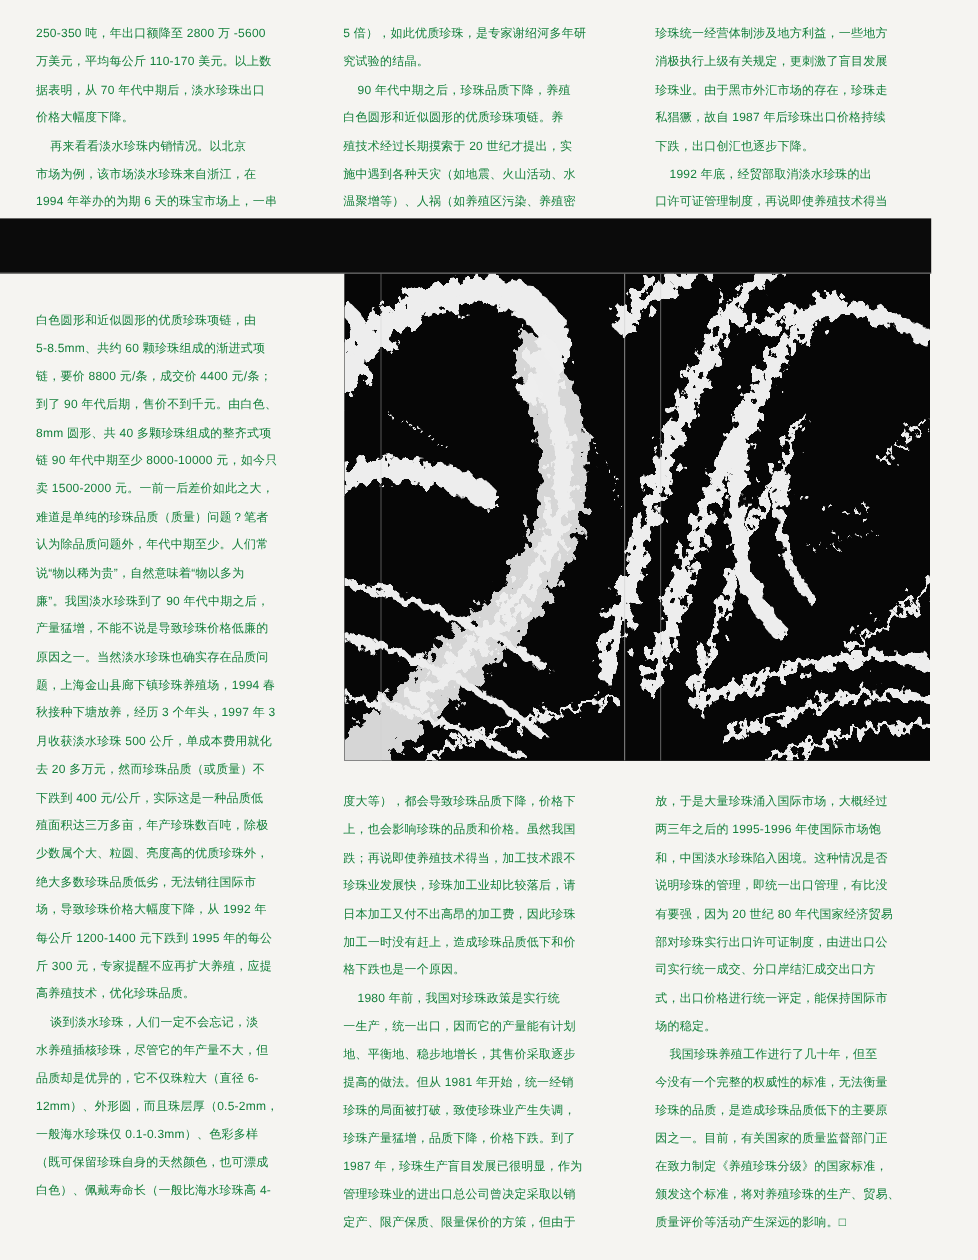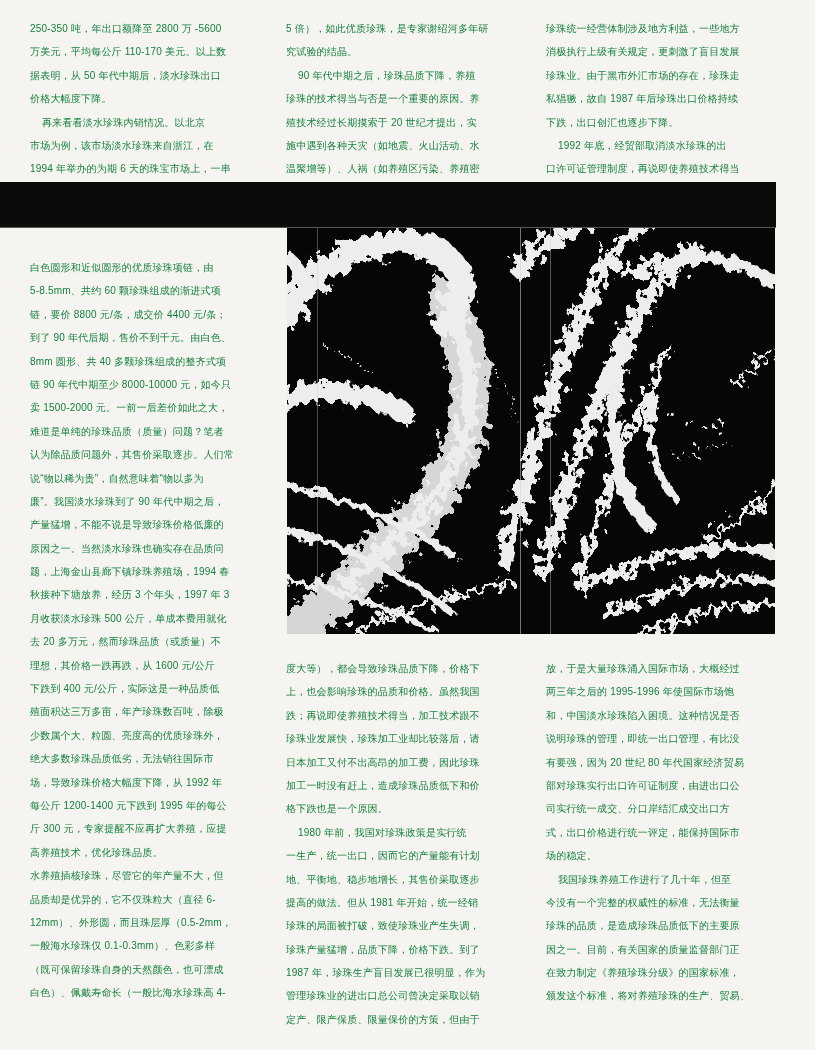--- a/index.html
+++ b/index.html
@@ -34,31 +34,31 @@
   #col-right-lower{left:546px;top:657px;}
 </style>
 </head>
 <body>
 
 <div class="page">
 
   <div class="tcol" id="top-col-left">
       <div class="ln">250-350 吨，年出口额降至 2800 万 -5600</div>
       <div class="ln">万美元，平均每公斤 110-170 美元。以上数</div>
-      <div class="ln">据表明，从 50 年代中期后，淡水珍珠出口</div>
+      <div class="ln">据表明，从 70 年代中期后，淡水珍珠出口</div>
       <div class="ln">价格大幅度下降。</div>
       <div class="ln">    再来看看淡水珍珠内销情况。以北京</div>
       <div class="ln">市场为例，该市场淡水珍珠来自浙江，在</div>
       <div class="ln">1994 年举办的为期 6 天的珠宝市场上，一串</div>
     </div>
   <div class="tcol" id="top-col-mid">
       <div class="ln">5 倍），如此优质珍珠，是专家谢绍河多年研</div>
       <div class="ln">究试验的结晶。</div>
       <div class="ln">    90 年代中期之后，珍珠品质下降，养殖</div>
-      <div class="ln">珍珠的技术得当与否是一个重要的原因。养</div>
+      <div class="ln">白色圆形和近似圆形的优质珍珠项链。养</div>
       <div class="ln">殖技术经过长期摸索于 20 世纪才提出，实</div>
       <div class="ln">施中遇到各种天灾（如地震、火山活动、水</div>
       <div class="ln">温聚增等）、人祸（如养殖区污染、养殖密</div>
     </div>
   <div class="tcol" id="top-col-right">
       <div class="ln">珍珠统一经营体制涉及地方利益，一些地方</div>
       <div class="ln">消极执行上级有关规定，更刺激了盲目发展</div>
       <div class="ln">珍珠业。由于黑市外汇市场的存在，珍珠走</div>
       <div class="ln">私猖獗，故自 1987 年后珍珠出口价格持续</div>
       <div class="ln">下跌，出口创汇也逐步下降。</div>
@@ -124,38 +124,38 @@
 
   <div class="tcol" id="col-left-lower">
       <div class="ln">白色圆形和近似圆形的优质珍珠项链，由</div>
       <div class="ln">5-8.5mm、共约 60 颗珍珠组成的渐进式项</div>
       <div class="ln">链，要价 8800 元/条，成交价 4400 元/条；</div>
       <div class="ln">到了 90 年代后期，售价不到千元。由白色、</div>
       <div class="ln">8mm 圆形、共 40 多颗珍珠组成的整齐式项</div>
       <div class="ln">链 90 年代中期至少 8000-10000 元，如今只</div>
       <div class="ln">卖 1500-2000 元。一前一后差价如此之大，</div>
       <div class="ln">难道是单纯的珍珠品质（质量）问题？笔者</div>
-      <div class="ln">认为除品质问题外，其售价采取逐步。人们常</div>
+      <div class="ln">认为除品质问题外，年代中期至少。人们常</div>
       <div class="ln">说“物以稀为贵”，自然意味着“物以多为</div>
       <div class="ln">廉”。我国淡水珍珠到了 90 年代中期之后，</div>
       <div class="ln">产量猛增，不能不说是导致珍珠价格低廉的</div>
       <div class="ln">原因之一。当然淡水珍珠也确实存在品质问</div>
       <div class="ln">题，上海金山县廊下镇珍珠养殖场，1994 春</div>
       <div class="ln">秋接种下塘放养，经历 3 个年头，1997 年 3</div>
       <div class="ln">月收获淡水珍珠 500 公斤，单成本费用就化</div>
       <div class="ln">去 20 多万元，然而珍珠品质（或质量）不</div>
-      <div class="ln">理想，其价格一跌再跌，从 1600 元/公斤</div>
       <div class="ln">下跌到 400 元/公斤，实际这是一种品质低</div>
       <div class="ln">殖面积达三万多亩，年产珍珠数百吨，除极</div>
       <div class="ln">少数属个大、粒圆、亮度高的优质珍珠外，</div>
       <div class="ln">绝大多数珍珠品质低劣，无法销往国际市</div>
       <div class="ln">场，导致珍珠价格大幅度下降，从 1992 年</div>
       <div class="ln">每公斤 1200-1400 元下跌到 1995 年的每公</div>
       <div class="ln">斤 300 元，专家提醒不应再扩大养殖，应提</div>
       <div class="ln">高养殖技术，优化珍珠品质。</div>
+      <div class="ln">    谈到淡水珍珠，人们一定不会忘记，淡</div>
       <div class="ln">水养殖插核珍珠，尽管它的年产量不大，但</div>
       <div class="ln">品质却是优异的，它不仅珠粒大（直径 6-</div>
       <div class="ln">12mm）、外形圆，而且珠层厚（0.5-2mm，</div>
       <div class="ln">一般海水珍珠仅 0.1-0.3mm）、色彩多样</div>
       <div class="ln">（既可保留珍珠自身的天然颜色，也可漂成</div>
       <div class="ln">白色）、佩戴寿命长（一般比海水珍珠高 4-</div>
     </div>
   <div class="tcol" id="col-mid-lower">
       <div class="ln">度大等），都会导致珍珠品质下降，价格下</div>
       <div class="ln">上，也会影响珍珠的品质和价格。虽然我国</div>
@@ -183,15 +183,16 @@
       <div class="ln">部对珍珠实行出口许可证制度，由进出口公</div>
       <div class="ln">司实行统一成交、分口岸结汇成交出口方</div>
       <div class="ln">式，出口价格进行统一评定，能保持国际市</div>
       <div class="ln">场的稳定。</div>
       <div class="ln">    我国珍珠养殖工作进行了几十年，但至</div>
       <div class="ln">今没有一个完整的权威性的标准，无法衡量</div>
       <div class="ln">珍珠的品质，是造成珍珠品质低下的主要原</div>
       <div class="ln">因之一。目前，有关国家的质量监督部门正</div>
       <div class="ln">在致力制定《养殖珍珠分级》的国家标准，</div>
       <div class="ln">颁发这个标准，将对养殖珍珠的生产、贸易、</div>
+      <div class="ln">质量评价等活动产生深远的影响。□</div>
     </div>
 
 </div>
 
 </body></html>

